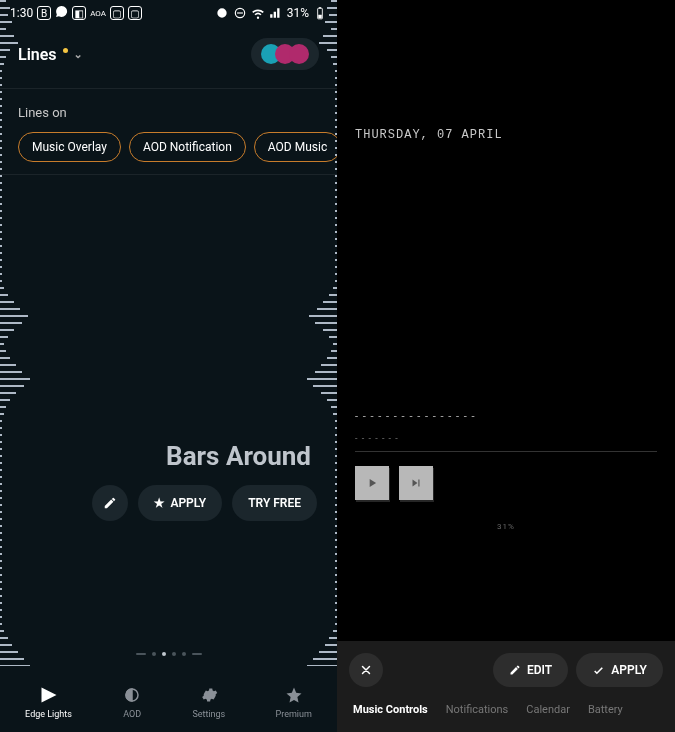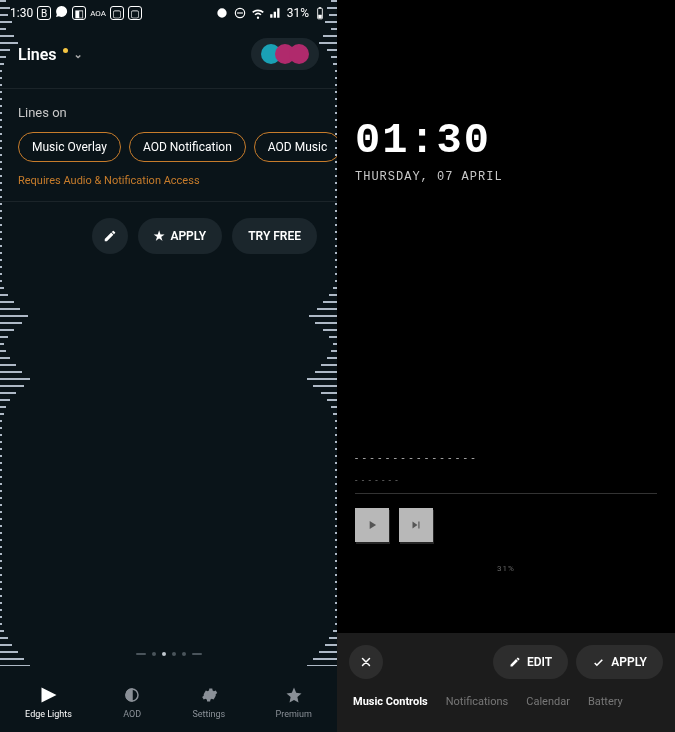--- a/index.html
+++ b/index.html
@@ -63,21 +63,21 @@
   .date { font-family: "Courier New", monospace; font-size: 12px; letter-spacing: 1px; margin-top: 8px; color: #c8c8c8; }
   .dashes { color: #bbb; font-size: 11px; letter-spacing: 1px; margin-top: 268px; }
   .dashes2 { color: #777; font-size: 9px; letter-spacing: 1px; margin-top: 10px; }
   .thin-line { height: 1px; background: #333; margin: 8px 0 14px; }
   .media-btns { display: flex; gap: 10px; }
   .media-btn { width: 34px; height: 34px; background: #b8b8b8; display: flex; align-items: center; justify-content: center; box-shadow: 1px 2px 0 rgba(255,255,255,0.15); }
   .media-btn svg { width: 14px; height: 14px; fill: #555; }
   .battery-small { text-align: center; color: #666; font-size: 8px; margin-top: 22px; letter-spacing: 1px; }
 
   
-  .r-bar { background: #1c1c1c; padding: 12px 12px 12px; }
+  .r-bar { background: #1c1c1c; padding: 12px 12px 4px; }
   .r-bar-row { display: flex; align-items: center; gap: 8px; margin-bottom: 10px; }
   .r-close { width: 34px; height: 34px; border-radius: 50%; background: #2d2d2d; display: flex; align-items: center; justify-content: center; color: #fff; }
   .r-spacer { flex: 1; }
   .r-pill { background: #2d2d2d; color: #fff; border-radius: 18px; padding: 0 16px; height: 34px; display: flex; align-items: center; gap: 6px; font-size: 12px; font-weight: 600; }
   .r-tabs { display: flex; gap: 18px; font-size: 11px; padding: 6px 4px 12px; color: #777; }
   .r-tab.active { color: #fff; font-weight: 700; }
 </style>
 </head>
 <body>
 
@@ -349,23 +349,23 @@
   </div>
 
   <div class="divider"></div>
 
   <div class="section-label">Lines on</div>
   <div class="chips">
     <div class="chip">Music Overlay</div>
     <div class="chip">AOD Notification</div>
     <div class="chip">AOD Music</div>
   </div>
-  <div class="note">Requires Audio &amp; Notification Access</div>
   <div class="divider"></div>
 
+  <div class="visual-title">Bars Around</div>
   <div class="actions">
     <div class="circle-btn">
       <svg width="14" height="14" viewBox="0 0 24 24" fill="#fff">
           <path d="M3 17.25V21h3.75L17.81 9.94l-3.75-3.75L3 17.25zM20.71 7.04a1 1 0 0 0 0-1.41l-2.34-2.34a1 1 0 0 0-1.41 0l-1.83 1.83 3.75 3.75 1.83-1.83z"></path>
         </svg>
     </div>
     <div class="pill-btn">
       <span>★</span>
       <span>APPLY</span>
     </div>
@@ -415,21 +415,20 @@
             <path d="M12 2l2.9 6.9L22 10l-5.5 4.8L18 22l-6-3.5L6 22l1.5-7.2L2 10l7.1-1.1z"></path>
           </svg>
         </div>
       <span>Premium</span>
     </div>
   </div>
 </div>
 
 <div class="screen screen-right">
   <div class="r-content">
-    <div class="clock">01:30</div>
     <div class="date">THURSDAY, 07 APRIL</div>
 
     <div class="dashes">- - - - - - - - - - - - - - - -</div>
     <div class="dashes2">- - - - - - -</div>
     <div class="thin-line"></div>
 
     <div class="media-btns">
       <div class="media-btn">
         <svg viewBox="0 0 24 24">
             <path d="M8 5v14l11-7z"></path>

